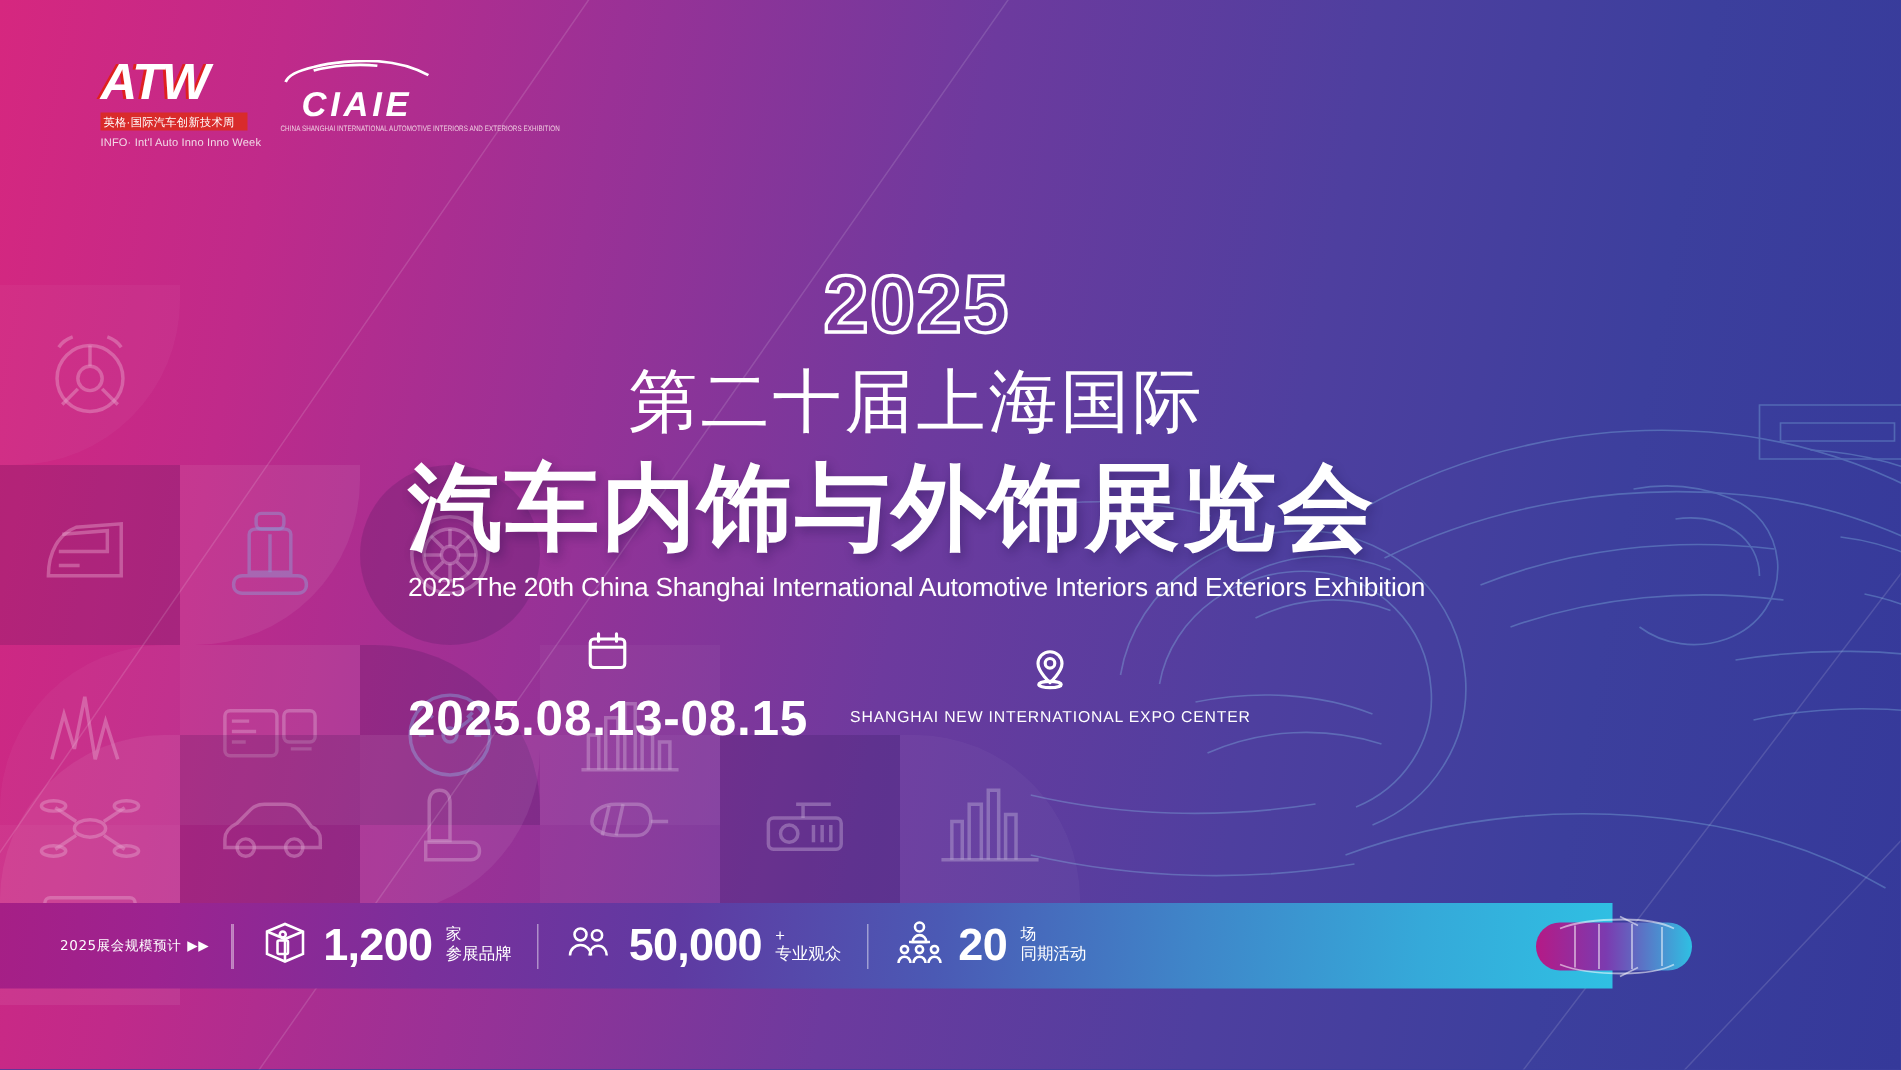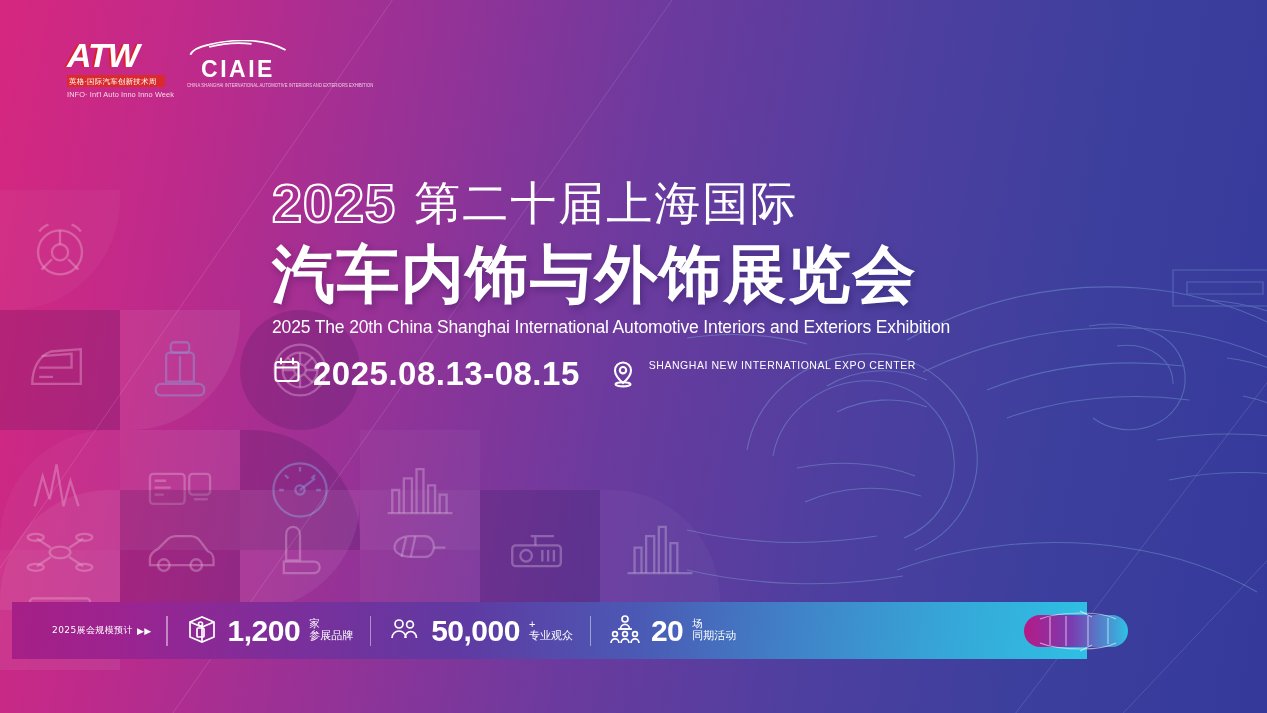--- a/index.html
+++ b/index.html
@@ -94,32 +94,33 @@
   .ciaie { width:102px; padding-top:2px; }
   .ciaie .carsil { height:17px; position:relative; }
   .ciaie .carsil svg { width:100%; height:100%; fill:none;
       stroke:#fff; stroke-width:2.2; }
   .ciaie .word {
     margin-top:1px;
     font-size:23px; font-weight:700; color:#fff;
     letter-spacing:2.5px; line-height:1;
     text-align:center;
     font-family:"Liberation Sans", sans-serif;
+    font-style:italic;
   }
   .ciaie .micro {
     margin-top:2px;
     font-size:4.2px; color:#f0cfe2; letter-spacing:.05px;
     text-align:center; white-space:nowrap;
     transform:scaleY(1.25);
   }
 
   
   .copy { position:absolute; left:272px; top:176px; z-index:5; }
 
-  .line1 { display:flex; align-items:flex-end; gap:18px; }
+  .line1 { display:flex; align-items:center; gap:18px;flex-direction:column; }
   .year2025 {
     font-size:54px; font-weight:700; line-height:1;
     color:transparent;
     -webkit-text-stroke:2.2px #fff;
     letter-spacing:1px;
     font-family:"Liberation Sans", sans-serif;
   }
   .sub-cn {
     font-size:46px; color:#fff; line-height:1;
     letter-spacing:2px; font-weight:400;
@@ -139,38 +140,38 @@
     margin-top:9px;
     font-size:17.5px; color:#fff; letter-spacing:-.15px;
     white-space:nowrap;
     font-family:"Liberation Sans", sans-serif;
   }
 
   .meta {
     margin-top:17px;
     display:flex; align-items:center; gap:28px;
   }
-  .meta-item { display:flex; align-items:flex-start; gap:11px; }
+  .meta-item { display:flex; align-items:center; gap:11px;flex-direction:column; }
   .meta-item svg { fill:none; stroke:#fff; stroke-width:2.1; }
   .datetext {
     font-size:33px; font-weight:700; color:#fff; letter-spacing:.5px;
     font-family:"Liberation Sans", sans-serif;
   }
   .venue-cn {
     font-size:15.5px; color:#fff; letter-spacing:.3px;
     font-family:"DejaVu Sans", sans-serif; line-height:1.25;
   }
   .venue-en {
     font-size:10.5px; color:#fff; letter-spacing:.55px;
     font-family:"Liberation Sans", sans-serif; line-height:1.3;
   }
 
   
   .statsbar {
-    position:absolute; left:12px; bottom:54px;
+    position:absolute; left:0; bottom:54px;
     width:1075px; height:57px;
     display:flex; align-items:center;
     background:linear-gradient(95deg,
       #a61f86 0%, #9c2390 10%, #7b2f9b 26%,
       #5f3aa2 42%, #4b59b4 58%, #3f86c9 74%,
       #35a9d9 88%, #2fc0e3 100%);
     z-index:6;
   }
   .stats-lead {
     padding-left:40px; padding-right:14px;

